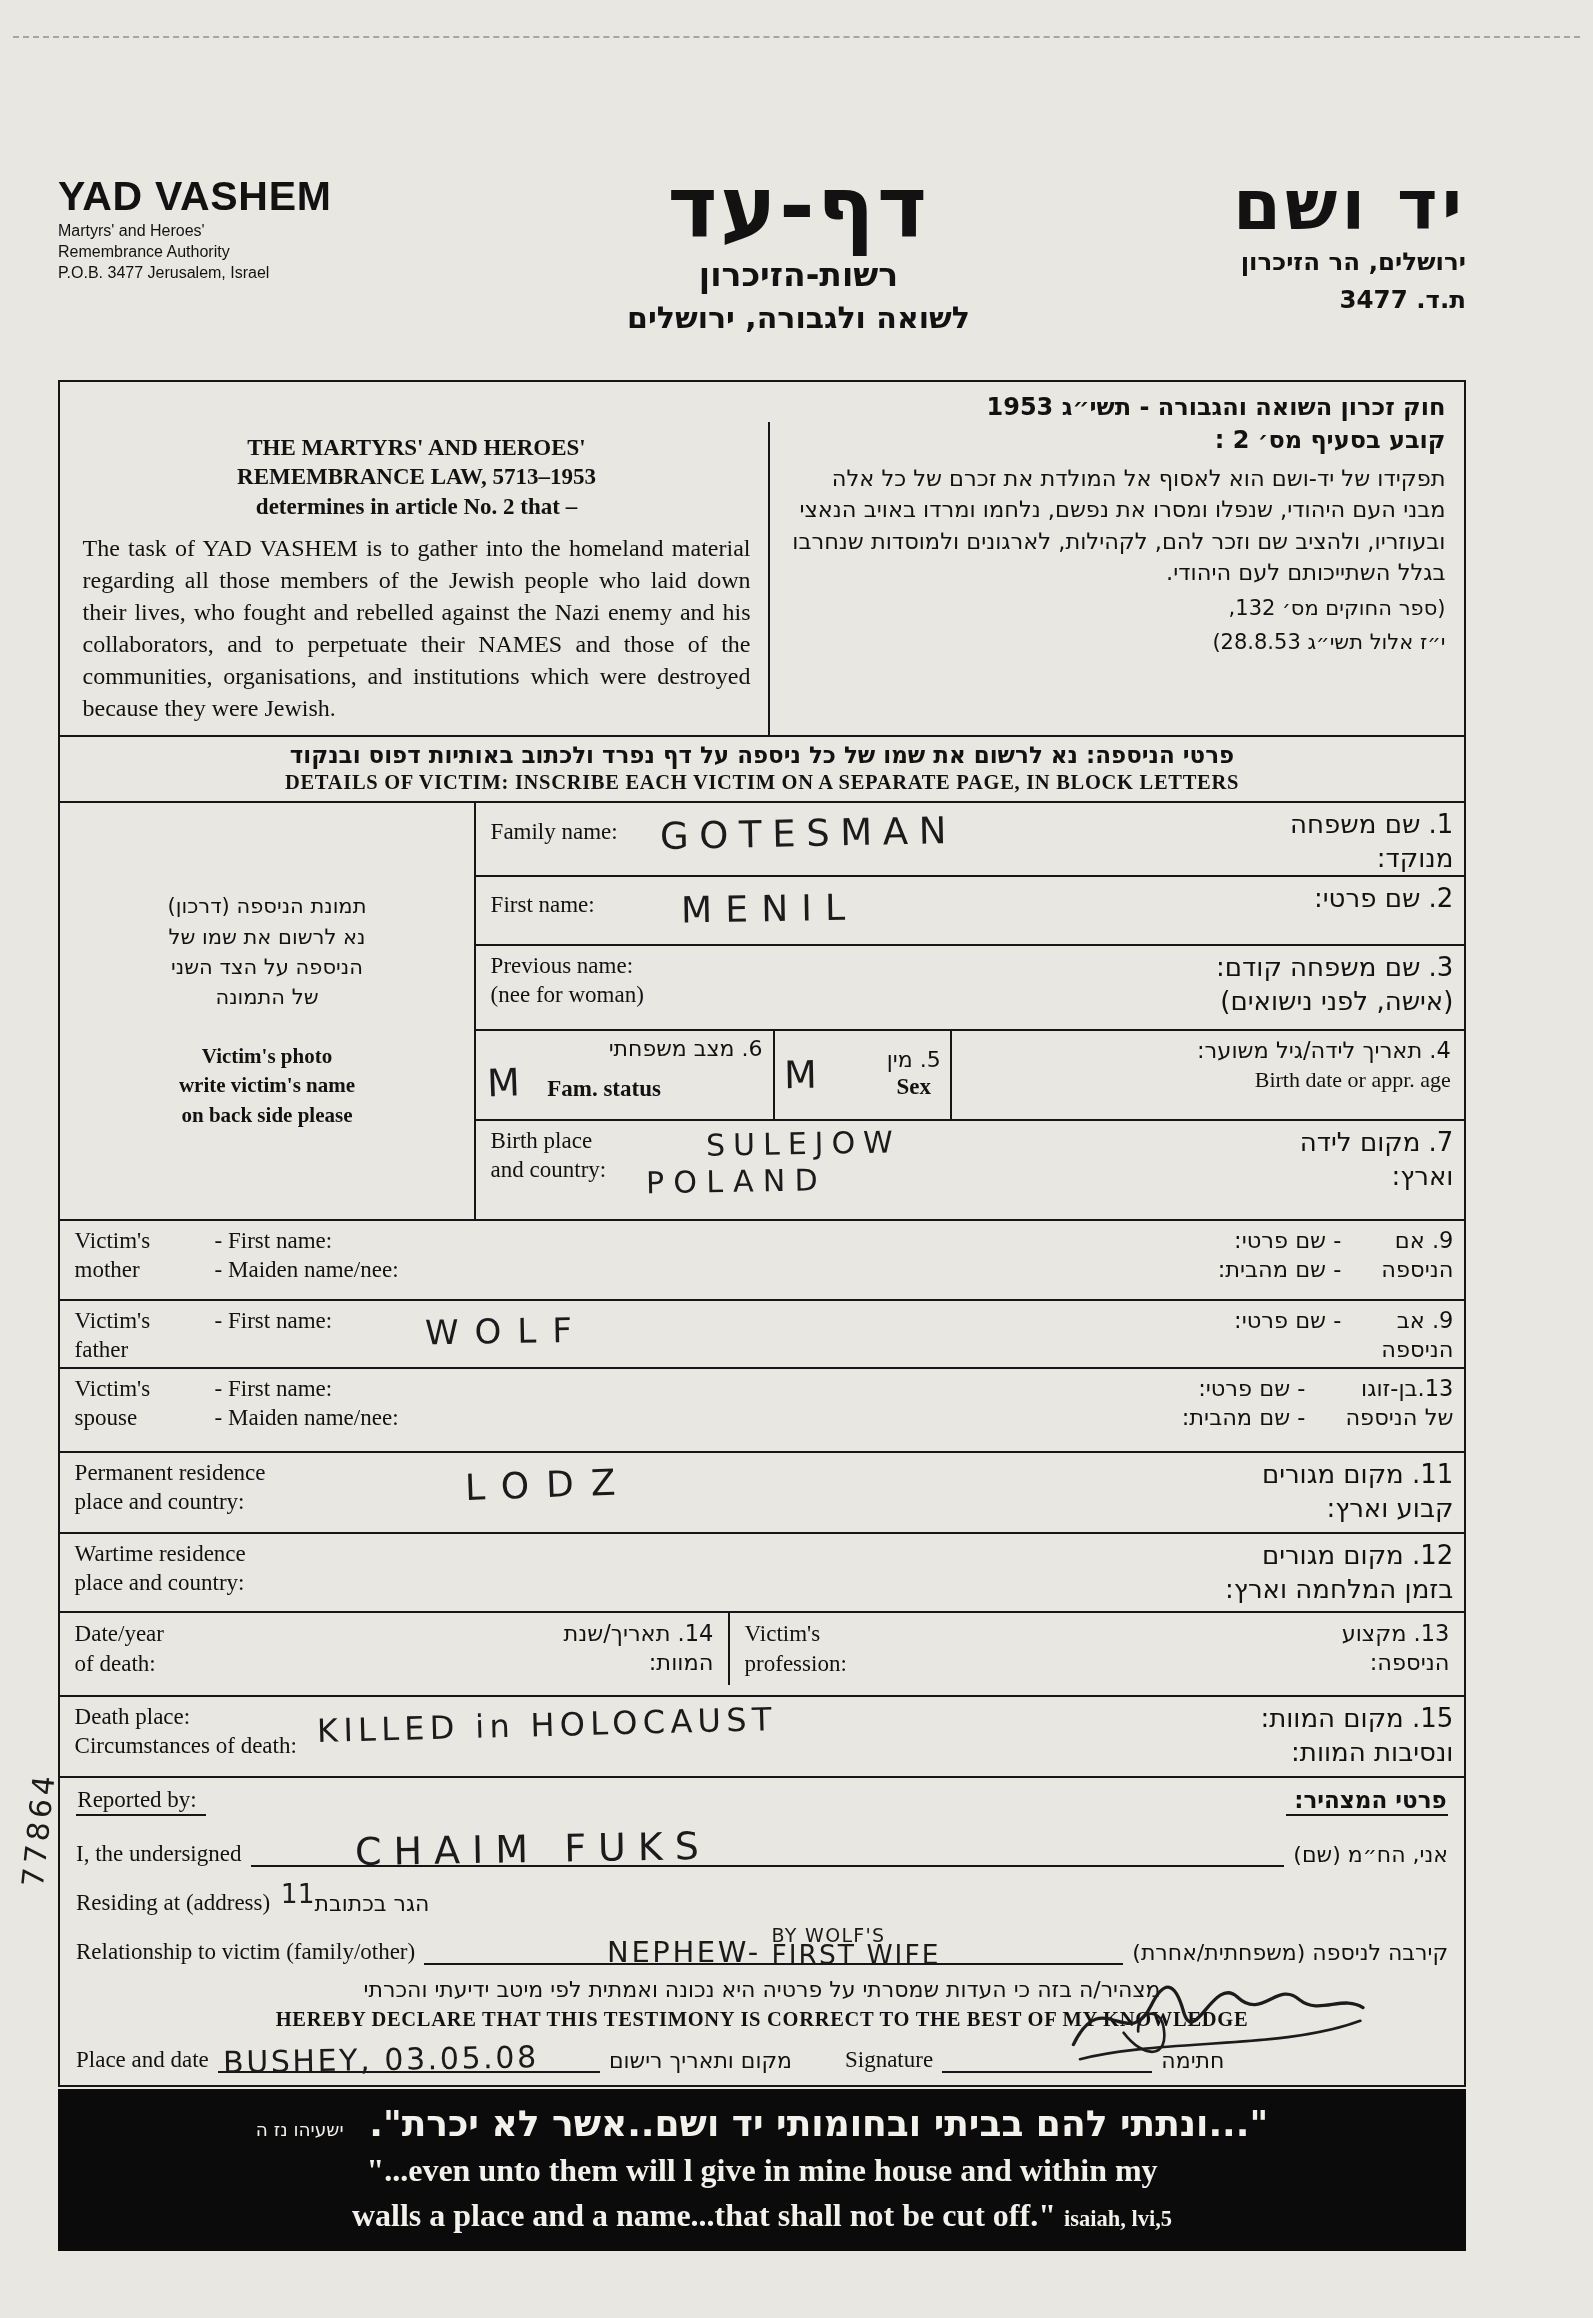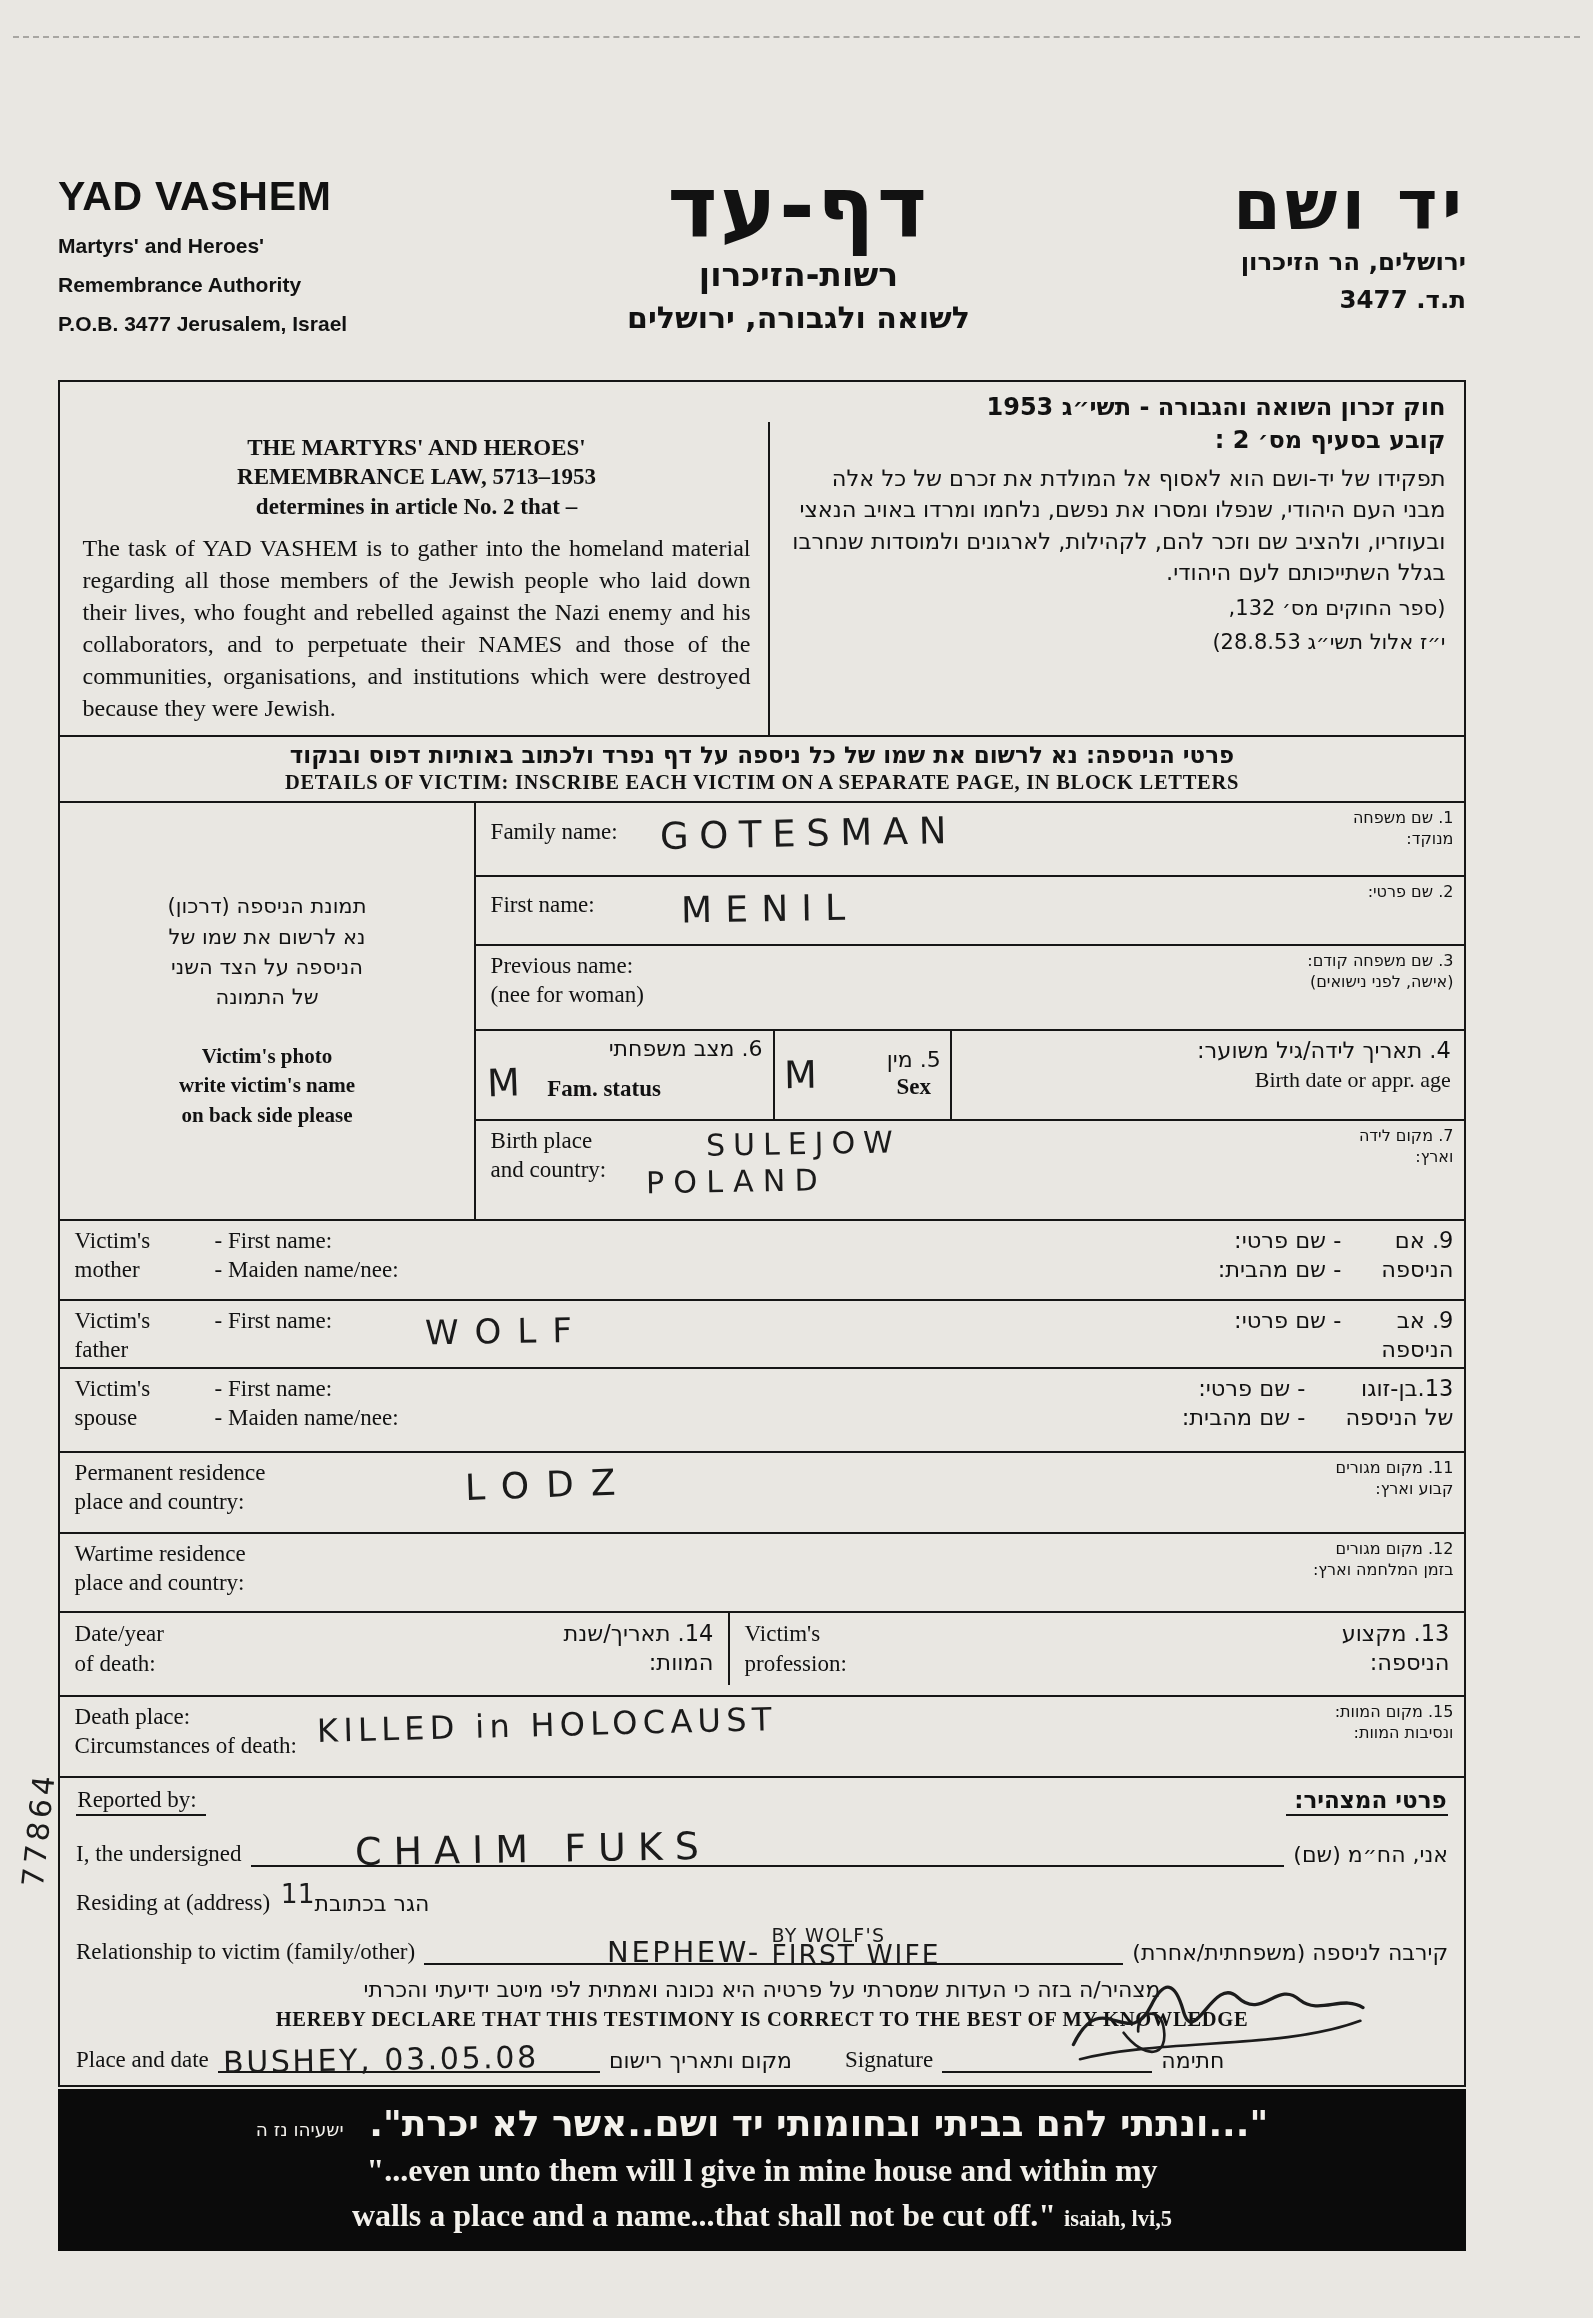--- a/index.html
+++ b/index.html
@@ -4,21 +4,21 @@
 <style>
   html,body{margin:0;padding:0;background:#b8b6b2;}
   .paper{width:1593px;height:2319px;position:relative;margin:0 auto;background:#e9e7e2;
          font-family:"Liberation Serif","DejaVu Serif",serif;color:#121212;overflow:hidden;}
   .cutline{position:absolute;top:36px;left:13.2px;right:13.2px;border-top:2px dashed #a8a6a2;}
 
   
   .header{position:absolute;top:173px;left:58px;width:1408px;display:flex;justify-content:space-between;align-items:flex-start;}
   .org{width:384px;font-family:"Liberation Sans","DejaVu Sans",sans-serif;}
   .org-name{font-size:41px;font-weight:bold;letter-spacing:0.7px;}
-  .org-line{font-size:21px;font-weight:bold;line-height:1.18;margin-top:14px;}
+  .org-line{font-size:16px;font-weight:normal;line-height:1.18;margin-top:2px;}
   .center-title{text-align:center;margin-top:-9.3px;font-family:"DejaVu Sans",sans-serif;}
   .df-ad{font-size:85px;font-weight:bold;line-height:1;letter-spacing:2.6px;}
   .center-sub1{font-size:33px;font-weight:bold;margin-top:6.6px;}
   .center-sub2{font-size:30px;font-weight:bold;margin-top:5.3px;}
   .logo-block{text-align:right;font-family:"DejaVu Sans",sans-serif;width:311px;}
   .logo-text{font-size:69px;font-weight:bold;line-height:0.95;letter-spacing:4px;}
   .logo-sub{font-size:24.5px;font-weight:bold;margin-top:8px;line-height:1.25;}
 
   
   .content{position:absolute;top:380px;left:58px;width:1408px;}
@@ -41,21 +41,21 @@
   .photo-col{width:398px;border-right:2px solid #161616;display:flex;flex-direction:column;align-items:center;justify-content:center;text-align:center;padding:8px;}
   .photo-he{font-family:"DejaVu Sans",sans-serif;font-size:21px;line-height:1.45;}
   .photo-en{font-size:21px;font-weight:bold;line-height:1.4;margin-top:29px;}
   .col17{flex:1;display:flex;flex-direction:column;}
   .col17 > .r{border-bottom:2px solid #161616;}
   .col17 > .r:last-child{border-bottom:none;}
 
   .row{display:flex;align-items:flex-start;padding:5.3px 10.6px 2.6px 14.6px;box-sizing:border-box;}
   .en-label{font-size:23px;line-height:1.28;}
   .bold{font-weight:bold;}
-  .he-label{margin-left:auto;direction:rtl;text-align:right;font-family:"DejaVu Sans",sans-serif;font-size:16px;line-height:1.3;}
+  .he-label{margin-left:auto;direction:rtl;text-align:right;font-family:"DejaVu Sans",sans-serif;font-size:26px;line-height:1.3;}
   .hw{font-family:"DejaVu Sans",sans-serif;color:#1b1b1b;}
 
   .r456{display:flex;padding:0;box-sizing:border-box;}
   .cellA{width:299px;border-right:2px solid #161616;padding:5.3px 10.6px;box-sizing:border-box;}
   .cellA-he{direction:rtl;text-align:right;font-family:"DejaVu Sans",sans-serif;font-size:22px;}
   .cellA-line2{display:flex;align-items:baseline;gap:26.5px;margin-top:0;}
   .cellB{width:177px;border-right:2px solid #161616;padding:5.3px 9.3px;display:flex;align-items:center;gap:17px;box-sizing:border-box;}
   .cellB-right{margin-left:auto;text-align:center;}
   .cellB-he{direction:rtl;font-family:"DejaVu Sans",sans-serif;font-size:22px;}
   .cellC{flex:1;padding:6.6px 13.2px;text-align:right;box-sizing:border-box;margin-left:29px;}

